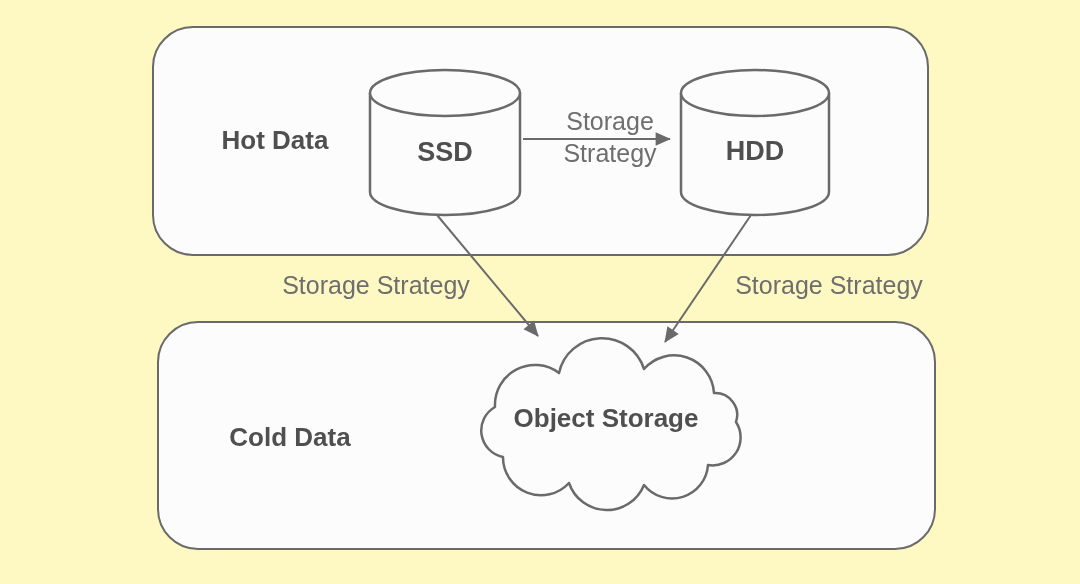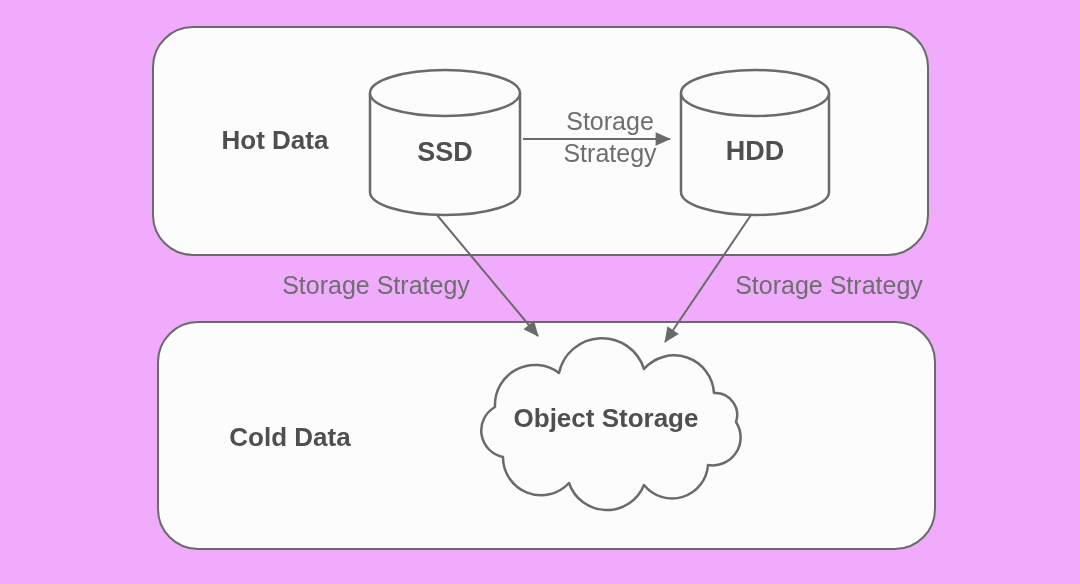--- a/index.html
+++ b/index.html
@@ -1,20 +1,20 @@
 <!DOCTYPE html>
 <html><head>
 <meta charset="utf-8">
 <style>
   html, body { margin: 0; padding: 0; background: #fcfcfc; }
   .canvas {
     position: relative;
     width: 1080px;
     height: 584px;
-    background: #f0abfc;
+    background: #fef9c3;
     overflow: hidden;
     font-family: "Liberation Sans", sans-serif;
   }
   svg { display: block; }
   .zone-box {
     fill: #fcfcfc;
     stroke-width: 2;
   }
   .shape {
     fill: #fcfcfc;

